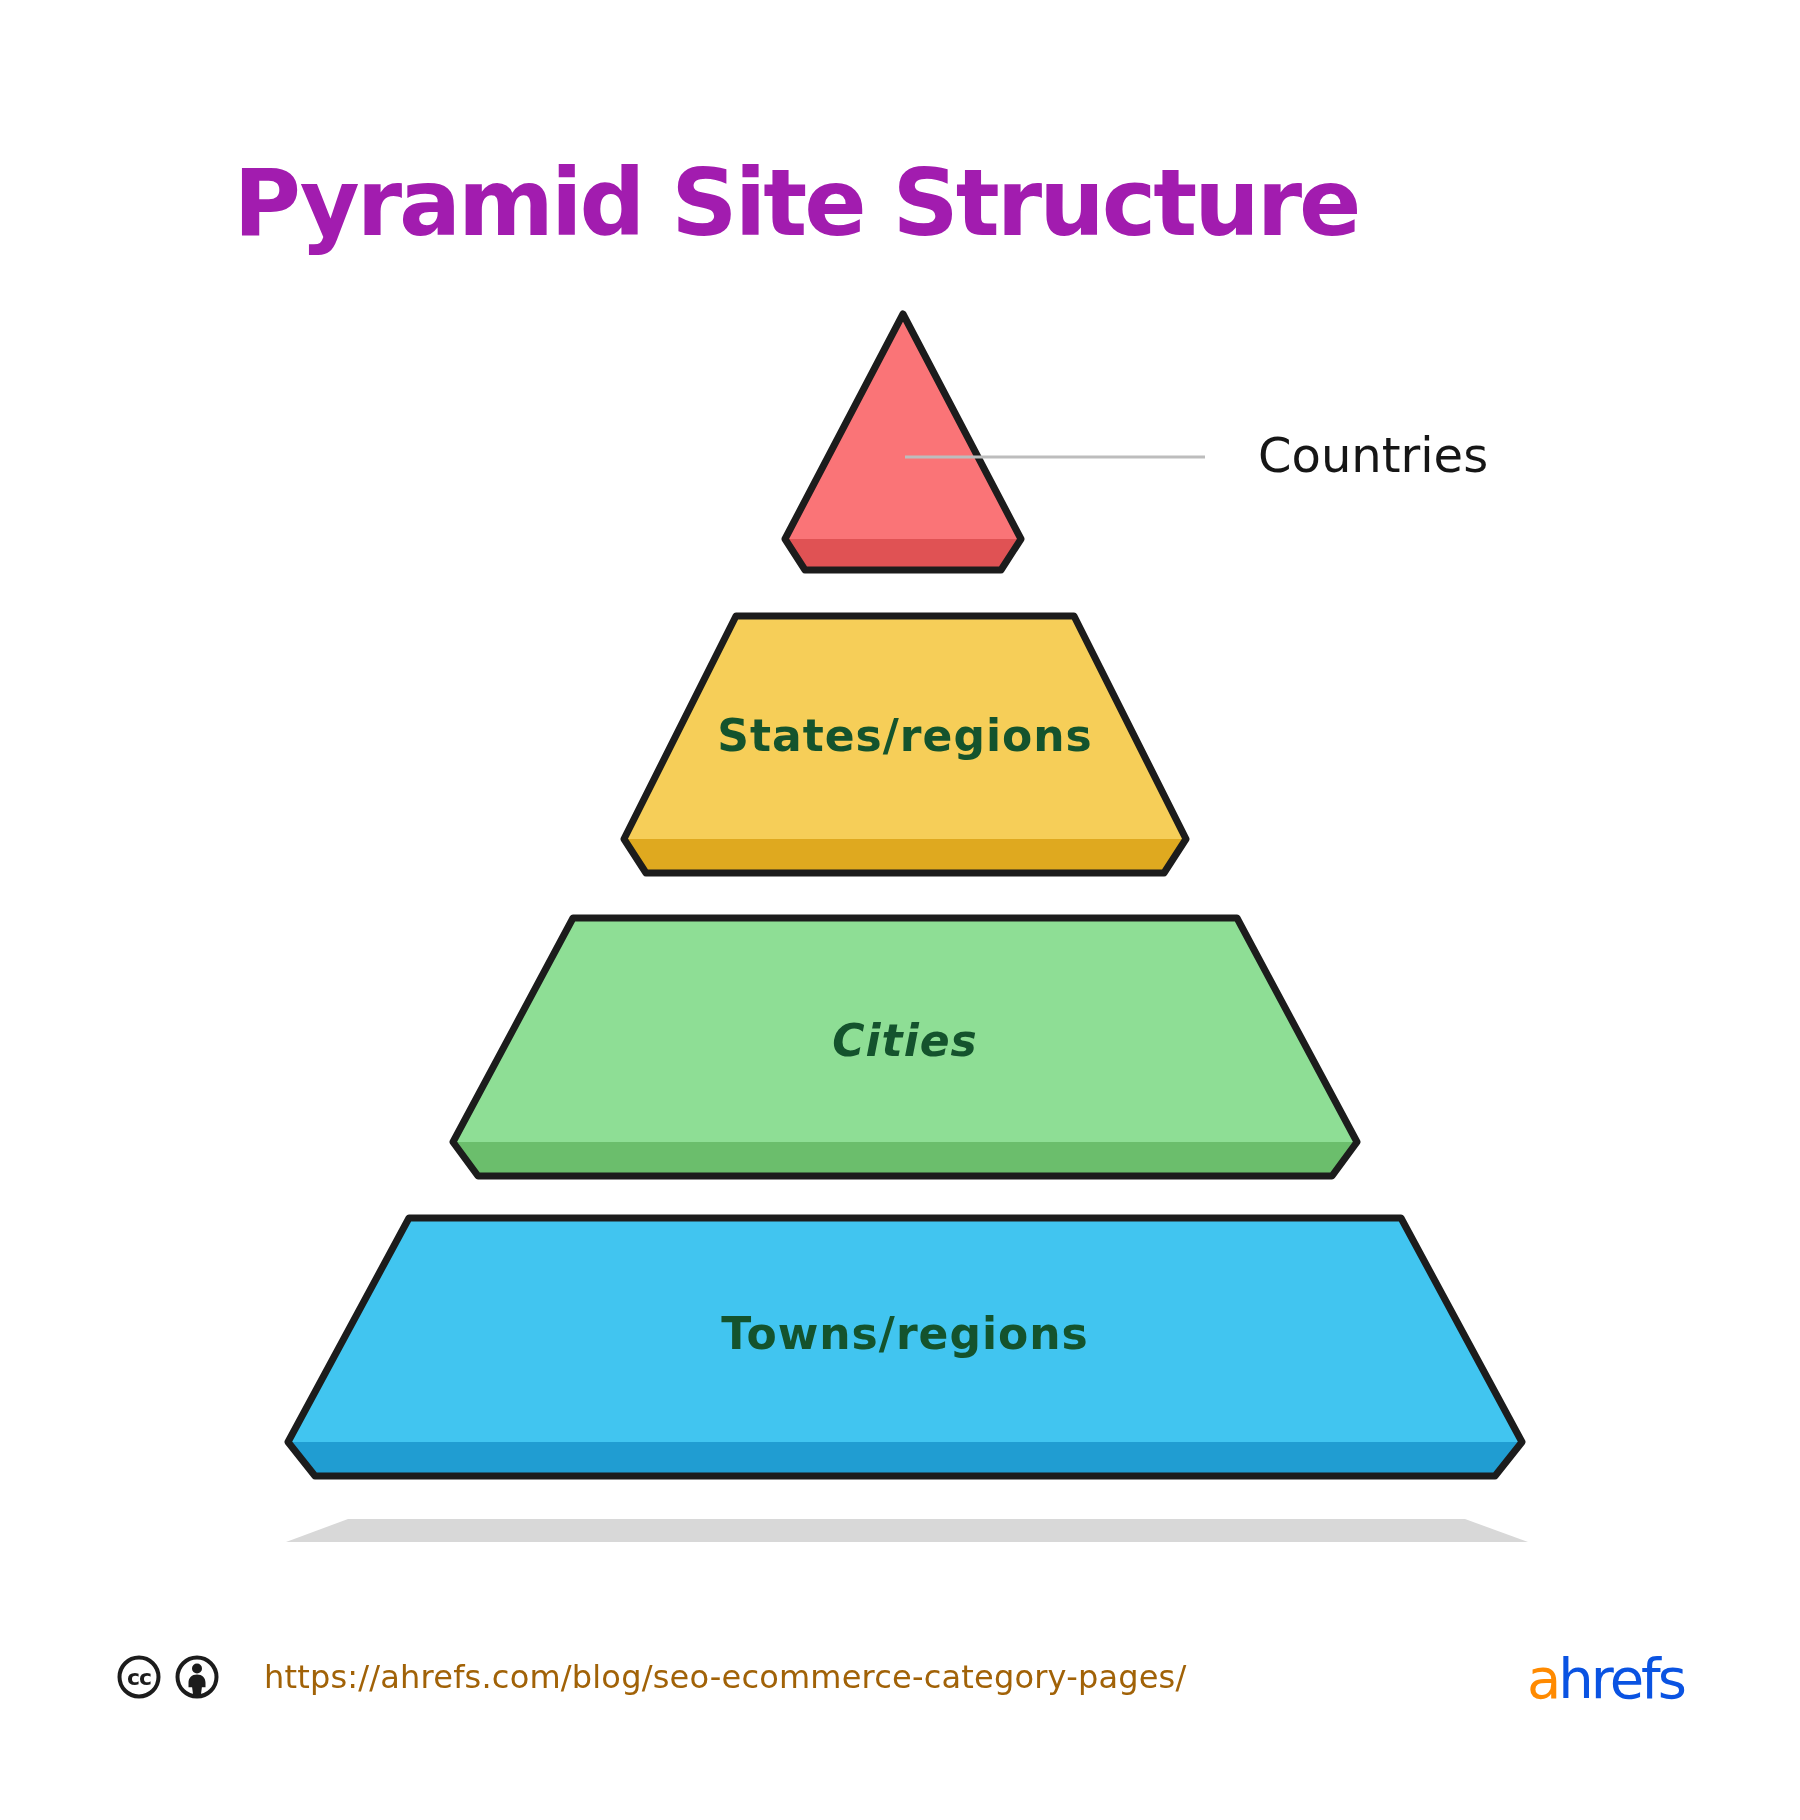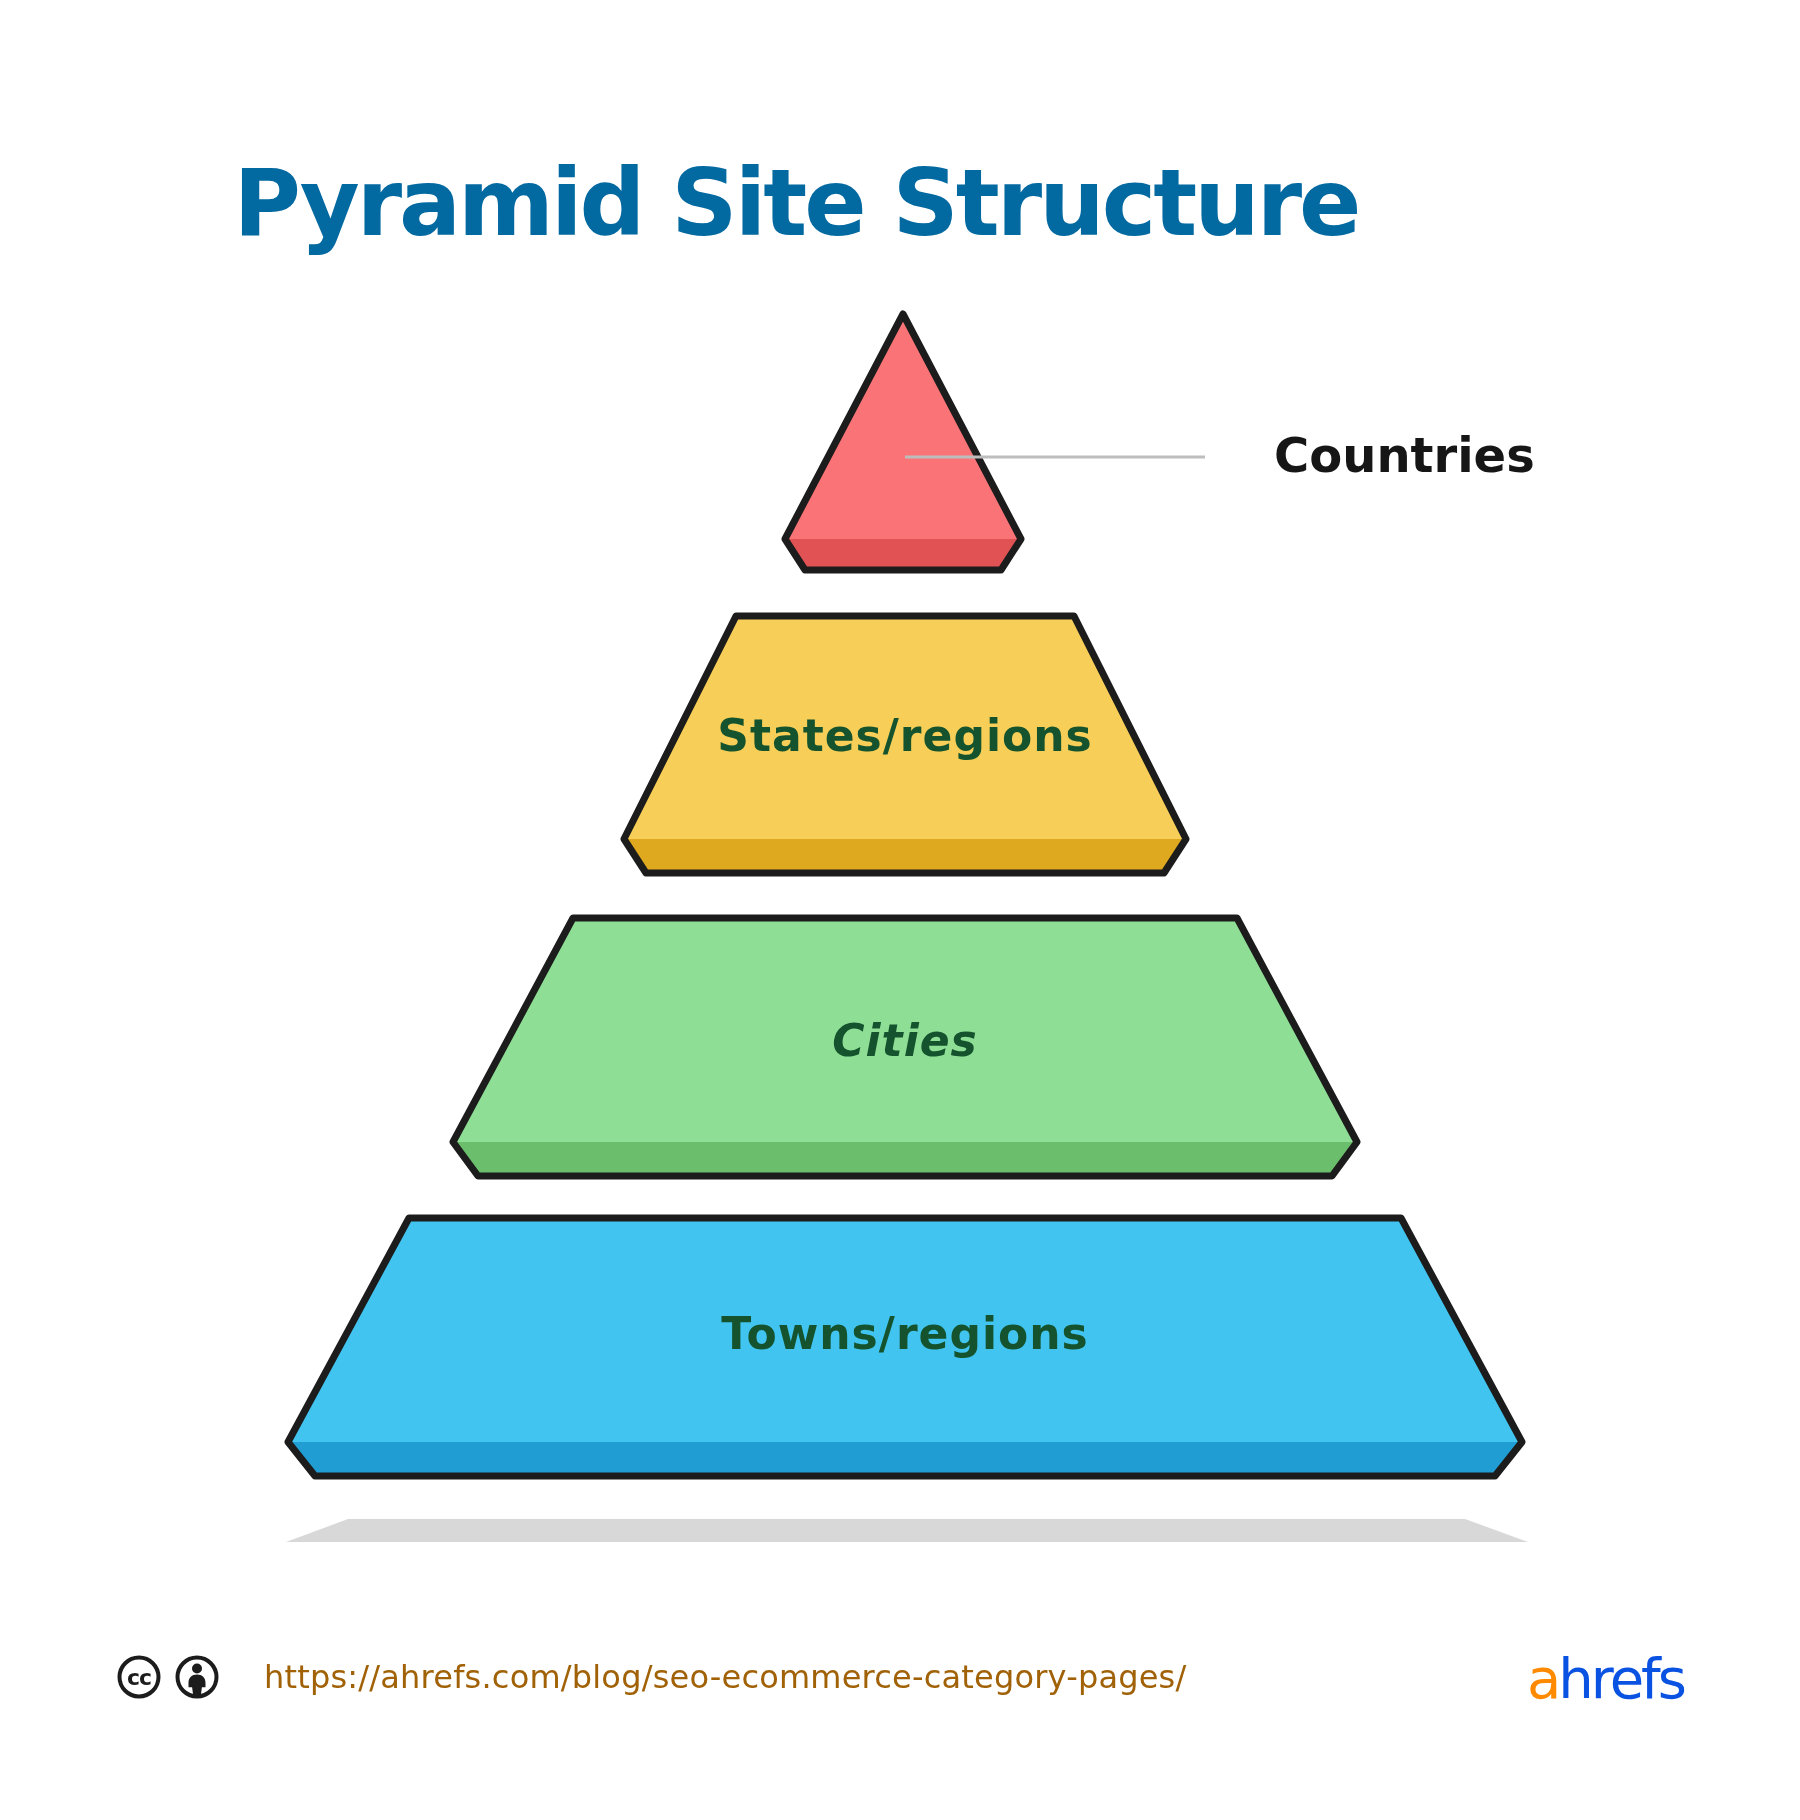--- a/index.html
+++ b/index.html
@@ -3,36 +3,36 @@
 <meta charset="utf-8">
 <style>
   html,body{margin:0;padding:0;}
   body{
     width:1800px;height:1820px;position:relative;overflow:hidden;
     background:#ffffff;
     font-family:"DejaVu Sans","Liberation Sans",sans-serif;
   }
   .page-title{
     position:absolute;top:88px;left:0;width:1592px;
-    text-align:center;font-size:92px;font-weight:800;color:#0369a1;
+    text-align:center;font-size:92px;font-weight:800;color:#a21caf;
     letter-spacing:-3px;white-space:nowrap;
   }
   svg.diagram{position:absolute;left:0;top:0;}
   svg.diagram polygon.outline{fill:none;stroke:#1C1C1C;stroke-width:7;stroke-linejoin:round;}
   svg.diagram line.callout{stroke-width:3;}
   .level-label{
     position:absolute;transform:translate(-50%,-50%);
     color:#14532d;font-size:44px;font-weight:800;letter-spacing:1px;white-space:nowrap;
   }
   .label-states{left:905px;top:735px;}
   .label-cities{left:905px;top:1040px;font-style:italic;}
   .label-towns{left:905px;top:1333px;}
   .callout-label{
     position:absolute;left:1258px;top:457px;transform:translateY(-54%);
-    color:#161616;font-size:48px;font-weight:700;white-space:nowrap;letter-spacing:0px;margin-left:16px;
+    color:#161616;font-size:48px;font-weight:400;white-space:nowrap;letter-spacing:0px;
   }
   .footer-left{
     position:absolute;left:116px;top:1652px;height:50px;
     display:flex;align-items:center;
   }
   .license-icon{width:46px;height:46px;margin-right:12px;flex:0 0 auto;}
   .footer-url{
     font-size:32px;color:#a16207;margin-left:32px;letter-spacing:0.2px;white-space:nowrap;
   }
   .brand-logo{

